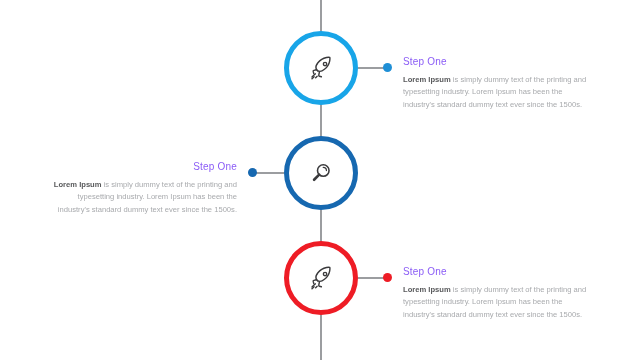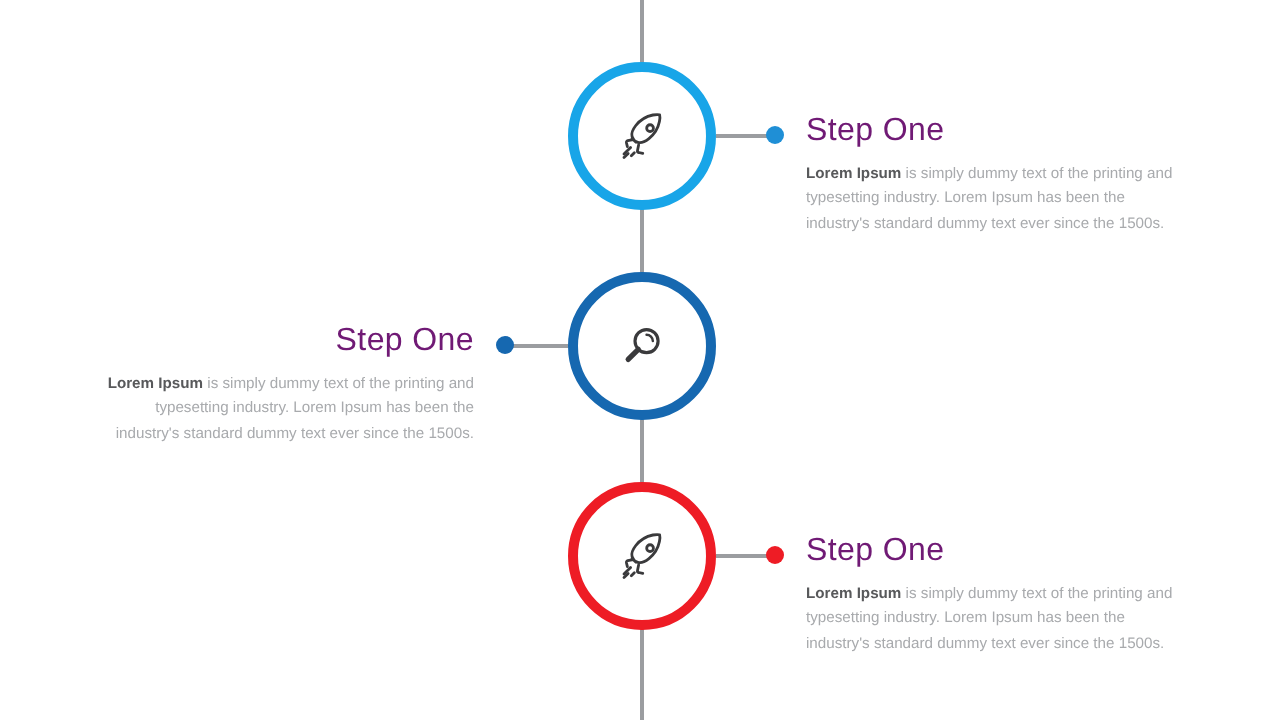--- a/index.html
+++ b/index.html
@@ -51,23 +51,23 @@
     border-radius:50%;
     z-index:4;
   }
 
   
   .textblock { position:absolute; width:190px; z-index:2; }
   .textblock.left-align  { text-align:left; }
   .textblock.right-align { text-align:right; }
 
   .step-title {
-    font-size:16px;
+    font-size:10px;
     font-weight:400;
-    color:#701a75;
+    color:#8b5cf6;
     letter-spacing:0.2px;
     margin-bottom:6px;
     line-height:1.2;
   }
   .step-body {
     font-size:7.6px;
     line-height:1.62;
     color:#a8aaad;
     font-weight:400;
   }

